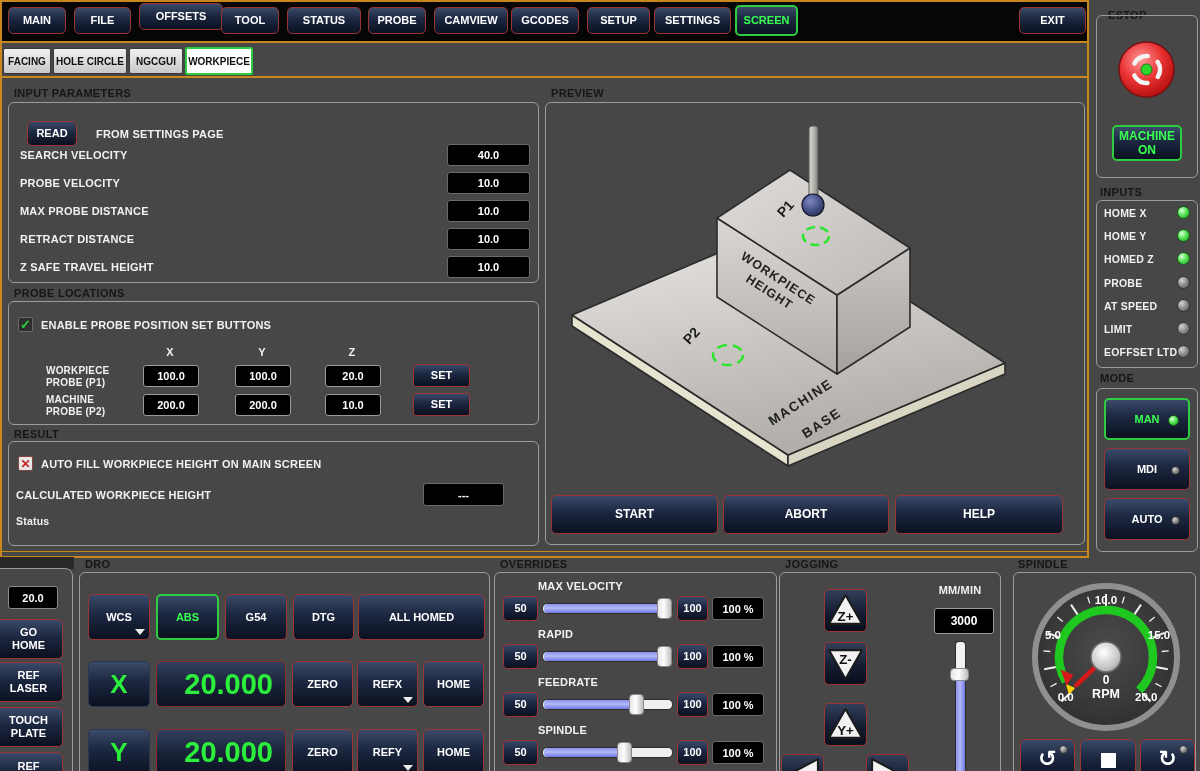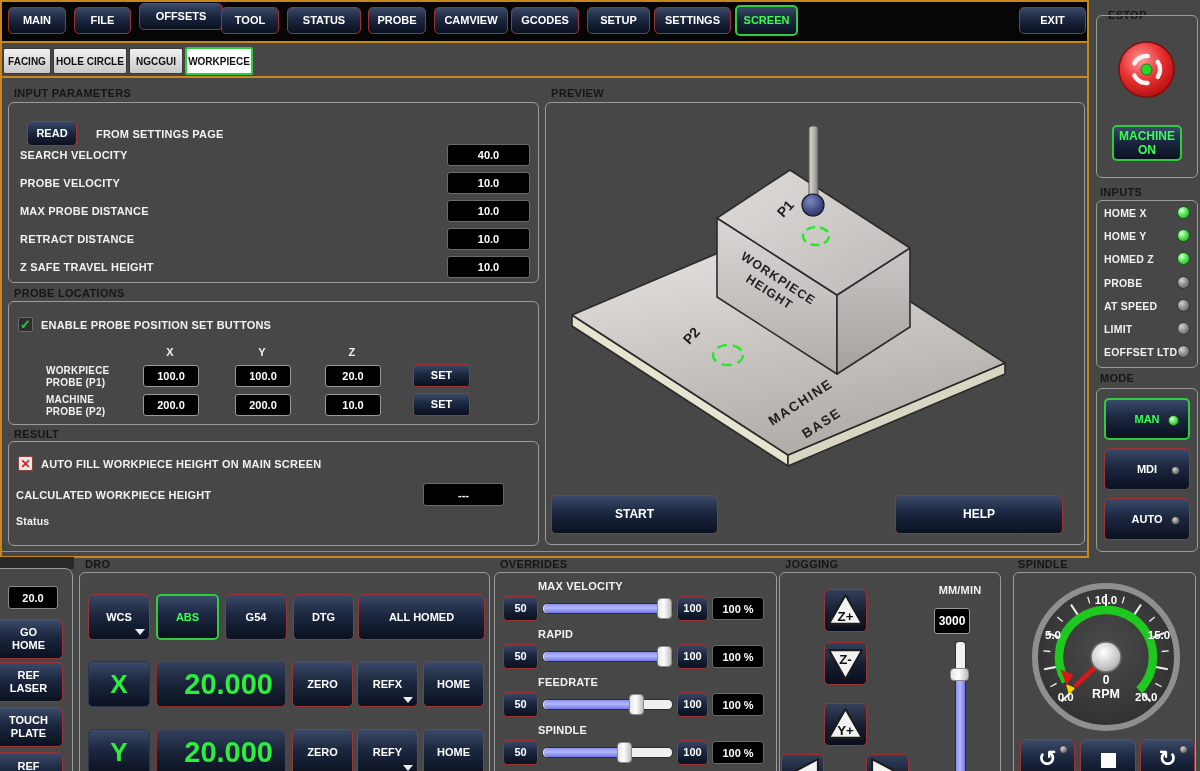--- a/index.html
+++ b/index.html
@@ -239,20 +239,23 @@
     </g>
     <text transform="translate(252,300) rotate(-33)" font-size="13.5" font-weight="bold" fill="#1f1f1f" text-anchor="middle" letter-spacing="1.5">MACHINE</text>
     <text transform="translate(273,321) rotate(-33)" font-size="13.5" font-weight="bold" fill="#1f1f1f" text-anchor="middle" letter-spacing="1.5">BASE</text>
     <rect x="258" y="20" width="9" height="72" rx="3" fill="url(#rodGrad)" stroke="#555" stroke-width="1"></rect>
     <circle cx="262" cy="99" r="11" fill="url(#ballGrad)" stroke="#15152a" stroke-width="1.2"></circle>
   </svg>
 
   <div class="nbtn" style="left:551px;top:495px;width:167px;height:39px;font-size:12px;">
       <span>START</span>
     </div>
+  <div class="nbtn" style="left:723px;top:495px;width:166px;height:39px;font-size:12px;">
+      <span>ABORT</span>
+    </div>
   <div class="nbtn" style="left:895px;top:495px;width:168px;height:39px;font-size:12px;">
       <span>HELP</span>
     </div>
 
   <div class="glabel" style="left:1108px;top:9px;">ESTOP</div>
   <div class="grp" style="left:1096px;top:15px;width:102px;height:163px;"></div>
   <svg class="abs" style="left:1117px;top:40px;" width="59" height="59" viewBox="0 0 59 59">
     <defs>
       <radialGradient id="redGrad" cx="0.4" cy="0.33" r="0.85">
         <stop offset="0" stop-color="#ff9a9a"></stop>
@@ -473,21 +476,21 @@
       <polygon points="33,2 33,34 3,18" fill="#f2f2f2" stroke="#1b1b1b" stroke-width="2" stroke-linejoin="round"></polygon>
     </svg>
   </div>
   <div class="jbtn" style="left:866px;top:754px;">
     <svg width="37" height="37" viewBox="0 0 36 36">
       <polygon points="3,2 3,34 33,18" fill="#f2f2f2" stroke="#1b1b1b" stroke-width="2" stroke-linejoin="round"></polygon>
     </svg>
   </div>
 
   <div class="wlab" style="left:930px;top:584px;width:60px;text-align:center;">MM/MIN</div>
-  <div class="bb" style="left:934px;top:608px;width:36px;height:26px;border-color:#9a9a9a;font-size:12px;">
+  <div class="bb" style="left:934px;top:608px;width:60px;height:26px;border-color:#9a9a9a;font-size:12px;">
       <span>3000</span>
     </div>
   <div class="abs" style="left:955px;top:641px;width:9px;height:33px;background:#f2f2f2;border-radius:4px 4px 0 0;border:1px solid #2c2c2c;border-bottom:none;"></div>
   <div class="abs" style="left:955px;top: 679px;width:9px;height:92px;background:linear-gradient(90deg,#8c92ee,#b2b7fa 45%,#747ae6);border:1px solid #2c2c2c;border-top:none;"></div>
   <div class="hndl" style="left:950px;top:668px;width:19px;height:13px;"></div>
 
   <div class="glabel" style="left:1018px;top:558px;">SPINDLE</div>
   <div class="grp" style="left:1013px;top:572px;width:183px;height:210px;"></div>
 
   <svg class="abs" style="left:1030px;top:581px;" width="152" height="152" viewBox="0 0 152 152">

